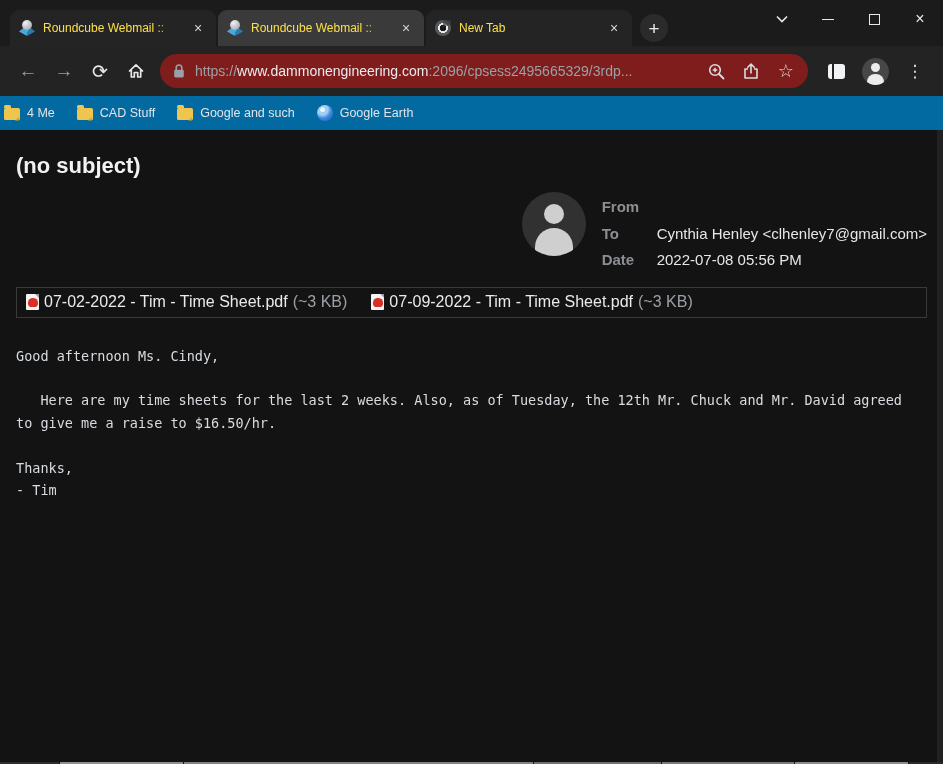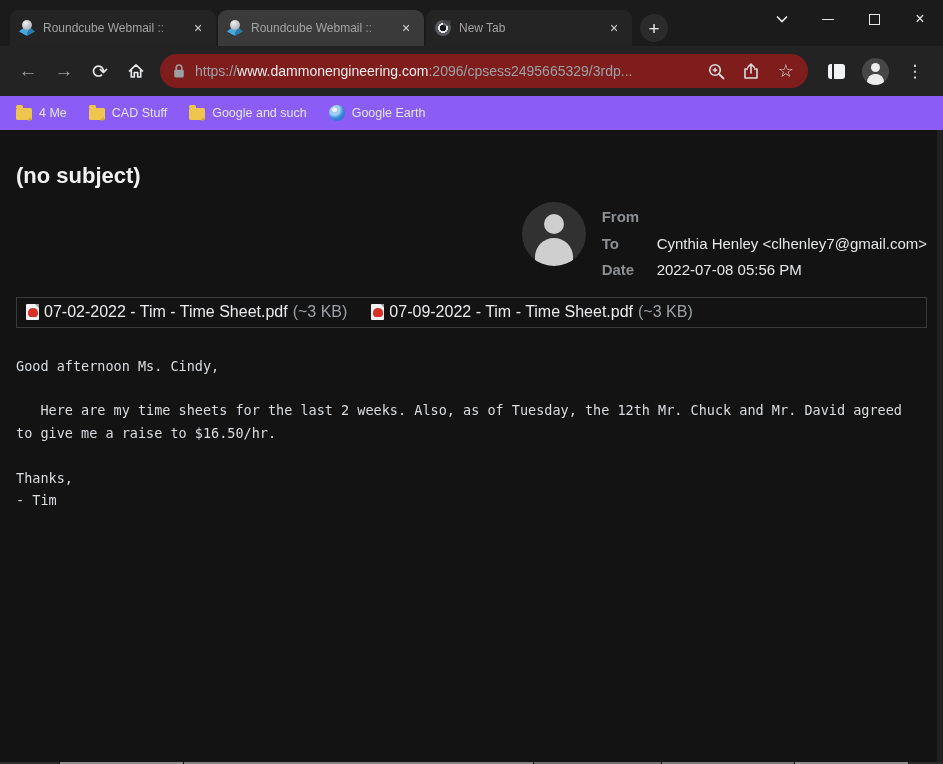--- a/index.html
+++ b/index.html
@@ -4,21 +4,21 @@
 <style>
   html,body{margin:0;padding:0;background:#000;}
   body{width:943px;height:764px;overflow:hidden;font-family:"Liberation Sans",sans-serif;}
   #window{position:relative;width:943px;height:764px;background:#131313;overflow:hidden;}
 
   
   .tabstrip{position:relative;height:46px;background:#1b1b1b;display:flex;align-items:flex-end;padding-left:10px;box-sizing:border-box;}
   .tab{height:36px;width:206px;border-radius:9px 9px 0 0;display:flex;align-items:center;padding:0 9px;gap:8px;box-sizing:border-box;margin-right:2px;cursor:default;}
   .tab.inactive{background:#242424;}
   .tab.active{background:#3a3a3a;}
-  .tab-title{flex:1;font-size:12px;color:#a3a3a3;white-space:nowrap;overflow:hidden;
+  .tab-title{flex:1;font-size:12px;color:#fde047;white-space:nowrap;overflow:hidden;
     -webkit-mask-image:linear-gradient(90deg,#000 82%,transparent);mask-image:linear-gradient(90deg,#000 82%,transparent);}
   .tab-close{width:18px;height:18px;border-radius:50%;display:flex;align-items:center;justify-content:center;color:#d4d6d9;font-size:14px;line-height:1;}
   .favicon{width:16px;height:16px;position:relative;flex:0 0 16px;}
   
   .fav-rc::before{content:"";position:absolute;left:2.5px;top:0;width:10px;height:10px;border-radius:50%;
     background:radial-gradient(circle at 35% 30%,#f0f1f2,#b9bdc2 60%,#8f959b);z-index:2;}
   .fav-rc::after{content:"";position:absolute;left:0;top:6px;width:16px;height:10px;
     background:linear-gradient(110deg,#4aa8e0 55%,#2a7bb0 55%);
     clip-path:polygon(50% 100%,0 55%,28% 20%,72% 20%,100% 55%);}
   
@@ -49,30 +49,30 @@
   .star{color:#dadce0;font-size:18px;line-height:1;}
   .after-omni{display:flex;align-items:center;margin-left:10px;gap:8px;}
   .sidepanel-icon{width:17px;height:15px;background:#f1f3f4;border-radius:3px;position:relative;}
   .sidepanel-icon::before{content:"";position:absolute;left:4.5px;top:0;width:1.8px;height:15px;background:#232323;}
   .profile-btn{width:27px;height:27px;border-radius:50%;background:#474747;position:relative;overflow:hidden;}
   .profile-btn::before{content:"";position:absolute;left:9px;top:5px;width:9px;height:9px;border-radius:50%;background:#ececec;}
   .profile-btn::after{content:"";position:absolute;left:5px;top:16px;width:17px;height:12px;border-radius:8px 8px 0 0;background:#ececec;}
   .kebab{color:#e2e2e2;font-size:17px;line-height:1;}
 
   
-  .bookmarks{height:34px;background:#8b5cf6;display:flex;align-items:center;padding-left:16px;gap:22px;box-sizing:border-box;}
+  .bookmarks{height:34px;background:#0369a1;display:flex;align-items:center;padding-left:4px;gap:22px;box-sizing:border-box;}
   .bm-item{display:flex;align-items:center;gap:7px;font-size:12.5px;color:#e2e4e6;}
   .folder-icon{width:16px;height:12px;background:#eec64f;border-radius:1.5px;position:relative;margin-top:1px;}
   .folder-icon::before{content:"";position:absolute;left:0;top:-2.5px;width:7px;height:3px;background:#eec64f;border-radius:1.5px 1.5px 0 0;}
   .folder-icon::after{content:"";position:absolute;right:1px;bottom:-1px;width:4px;height:4px;background:#d8a828;clip-path:polygon(100% 0,100% 100%,0 100%);}
   .earth-icon{width:16px;height:16px;border-radius:50%;
     background:radial-gradient(circle at 35% 30%,#eaf4ff 0 14%,#9fd0f2 18% 34%,#3c8ae0 55%,#1b5fb8);}
 
   
-  .content{position:absolute;top:130px;left:0;right:0;bottom:0;background:#131313;padding:16px 16px;box-sizing:border-box;}
+  .content{position:absolute;top:130px;left:0;right:0;bottom:0;background:#131313;padding:6px 16px;box-sizing:border-box;}
   .subject{margin:17px 0 6px;font-size:22px;font-weight:700;color:#f1f1f1;}
   .msg-head{display:flex;gap:16px;margin-top:13px;justify-content:flex-end;}
   .big-avatar{width:64px;height:64px;border-radius:50%;background:#313131;position:relative;overflow:hidden;flex:0 0 64px;}
   .big-avatar::before{content:"";position:absolute;left:22px;top:12px;width:20px;height:20px;border-radius:50%;background:#cfcfcf;}
   .big-avatar::after{content:"";position:absolute;left:13px;top:36px;width:38px;height:28px;border-radius:19px 19px 0 0;background:#cfcfcf;}
   .head-rows{padding-top:2px;}
   .head-row{display:flex;font-size:15px;line-height:26.5px;}
   .head-label{width:55px;color:#8b8f94;font-weight:700;}
   .head-value{color:#e4e6e8;}
   .attach-bar{margin-top:13px;border:1px solid #3a3a3a;height:29px;display:flex;align-items:center;padding:0 9px;gap:24px;box-sizing:content-box;}

